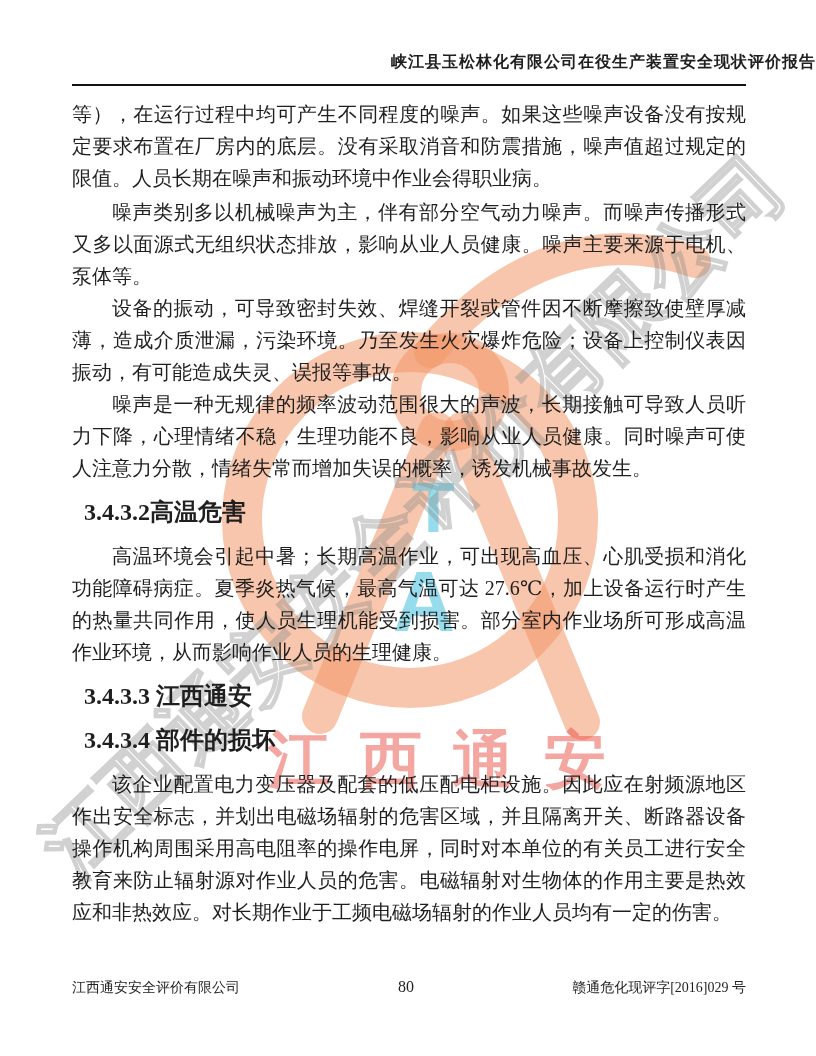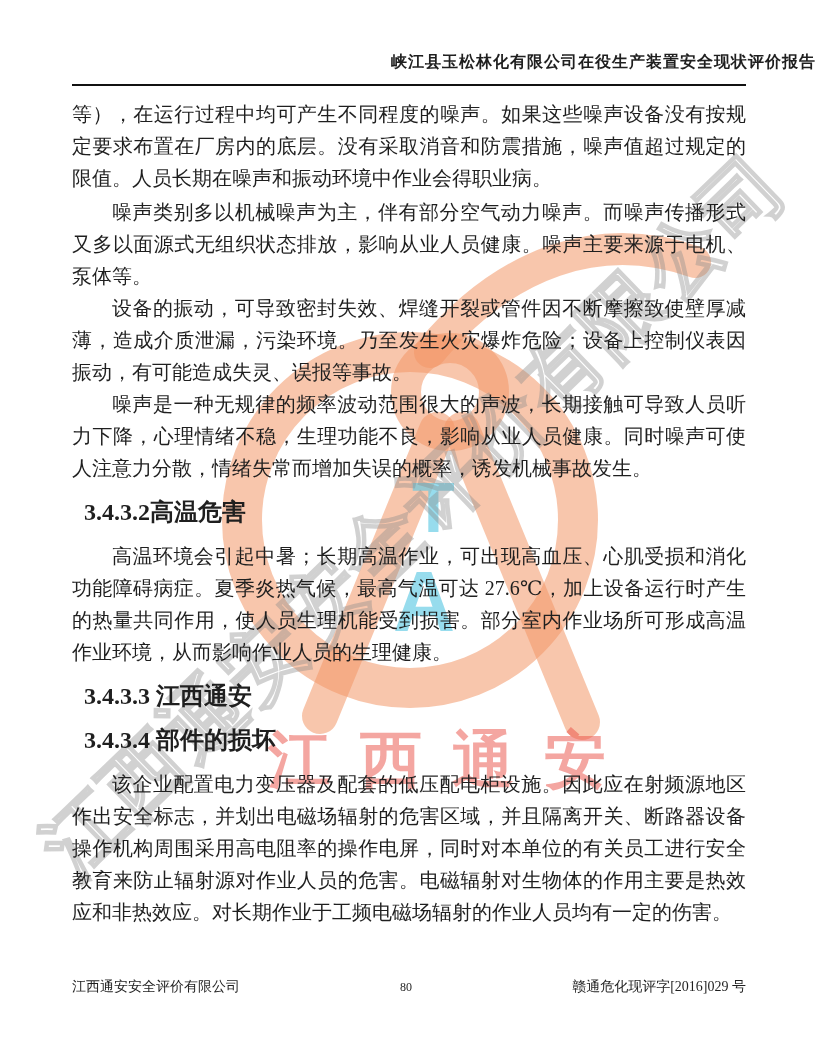--- a/index.html
+++ b/index.html
@@ -54,21 +54,21 @@
   }
   .content p{margin:0;text-indent:2em;}
   .content p.no-indent{text-indent:0;font-family:Liberation Mono, monospace;}
   .content h3{margin:12px;font-size:24px;line-height:32px;font-weight:bold;text-indent:0;}
   
   .footer{
     position:absolute;left:72px;top:978px;width:674px;z-index:2;
     display:flex;justify-content:space-between;align-items:baseline;
     font-size:14px;
   }
-  .footer .pageno{font-size:12px;}
+  .footer .pageno{font-size:16px;}
 </style>
 </head>
 <body>
 
 <div class="page">
 
   <div class="wm">
     <svg width="816" height="1056" viewBox="0 0 816 1056">
       <circle cx="410" cy="520" r="168" fill="none" stroke-width="40" stroke-opacity="0.55" stroke="#F29868"></circle>
       <g fill="none" stroke-width="36" stroke-opacity="0.55" stroke-linecap="round" stroke="#F29868">

